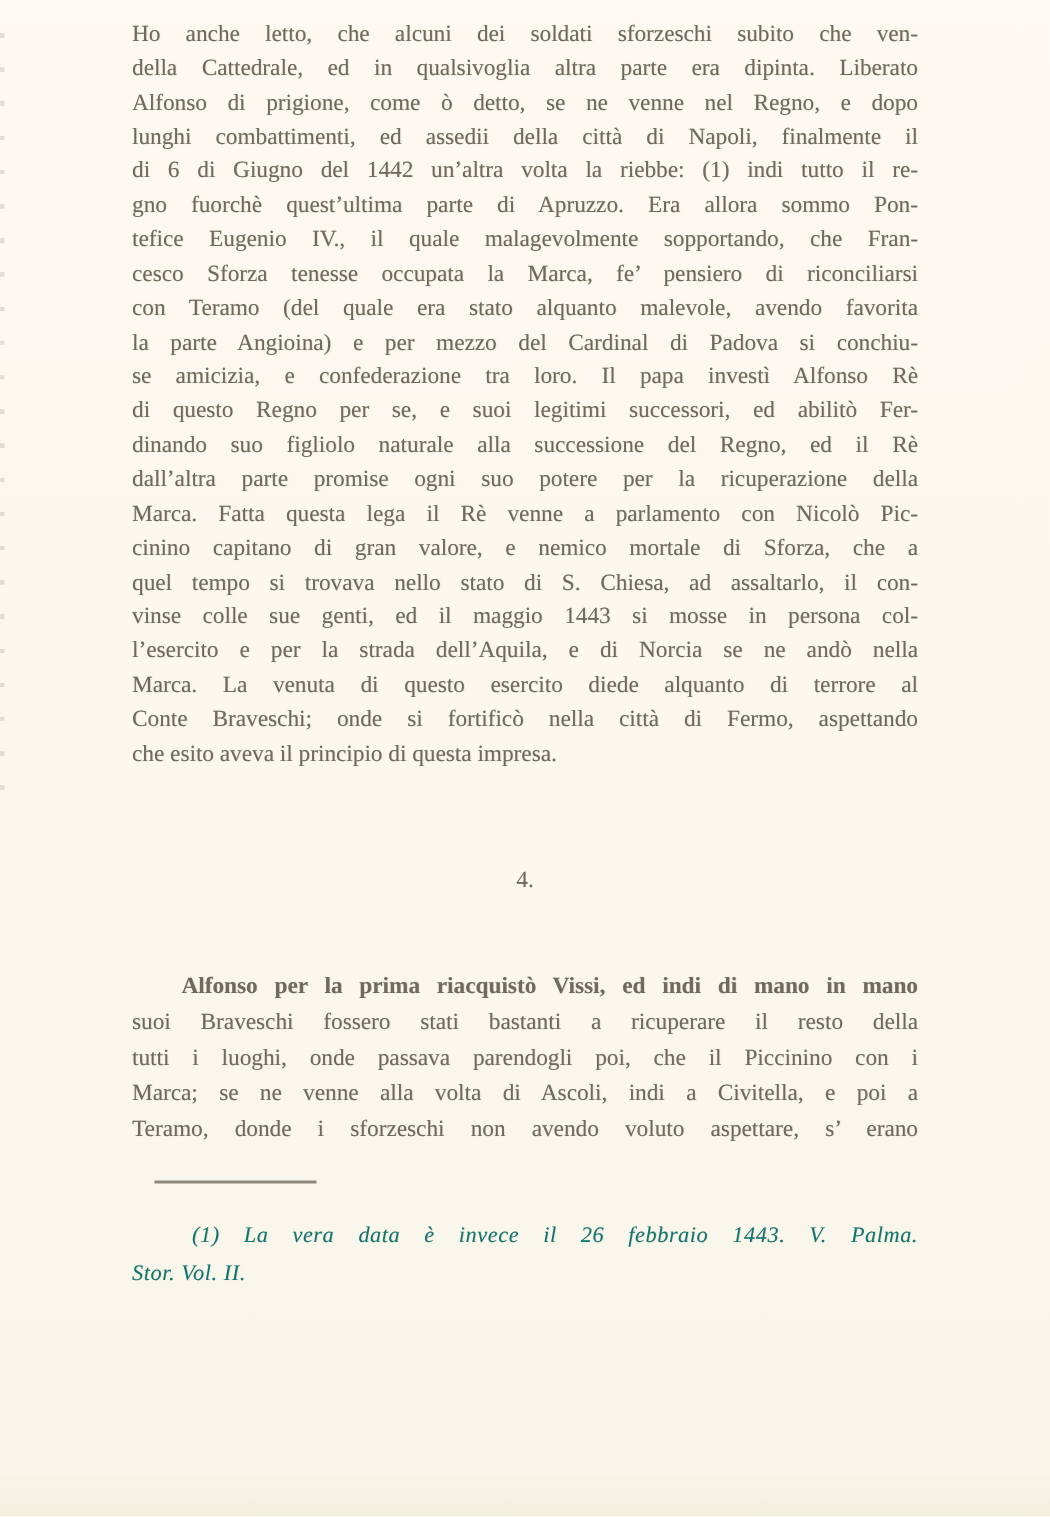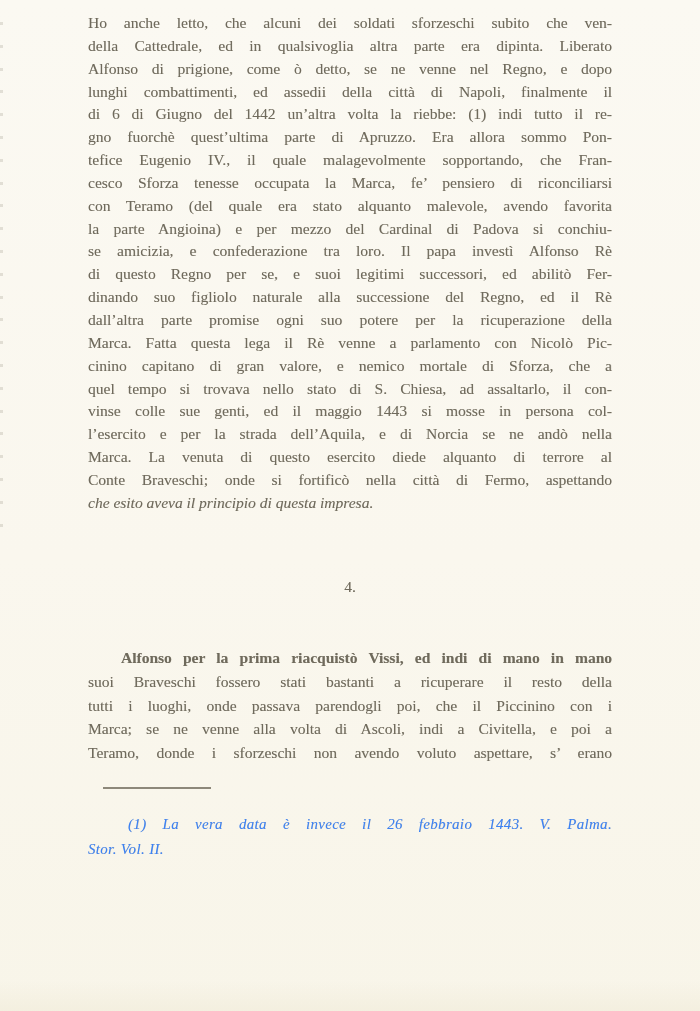--- a/index.html
+++ b/index.html
@@ -29,21 +29,20 @@
     text-align: justify;
     text-align-last: justify;
   }
   .para1 {
     top: 12px;
     font-size: 15.5px;
     line-height: 22.85px;
   }
   .para1 .line:last-child {
     text-align-last: left;
-    font-style: italic;
   }
   .section-heading {
     position: absolute;
     top: 578px;
     left: 88px;
     width: 524px;
     text-align: center;
     font-size: 15.5px;
     color: #6f6a5c;
     text-shadow: 0.3px 0.3px 0.6px rgba(111, 106, 92, 0.35);
@@ -63,21 +62,21 @@
     top: 787px;
     width: 108px;
     height: 1.5px;
     background: #8d887a;
   }
   .footnote {
     top: 812px;
     font-size: 14.8px;
     font-style: italic;
     line-height: 25.4px;
-    color: #3b82f6;
+    color: #0f766e;
     letter-spacing: 0.4px;
   }
   .footnote .line:first-child {
     text-indent: 40px;
   }
   .footnote .line:last-child {
     text-align-last: left;
   }
   .edge-marks {
     position: absolute;

